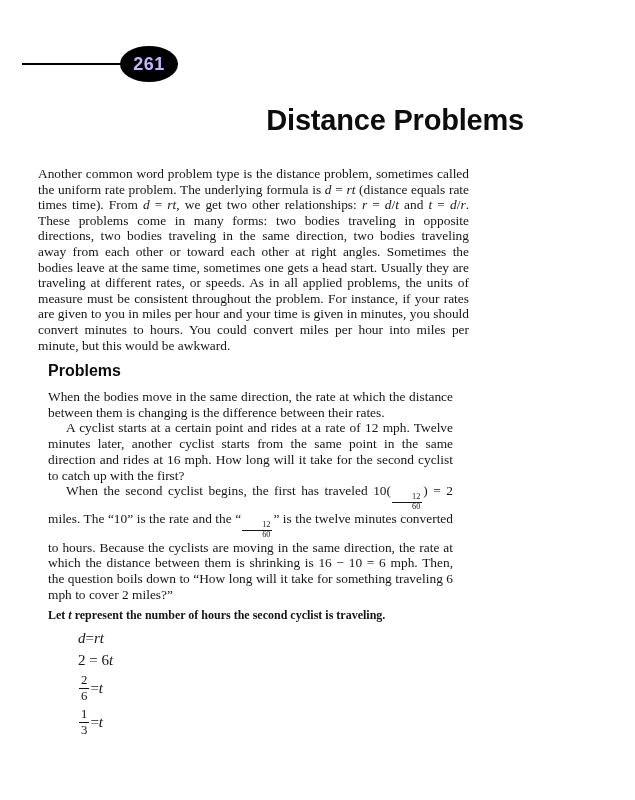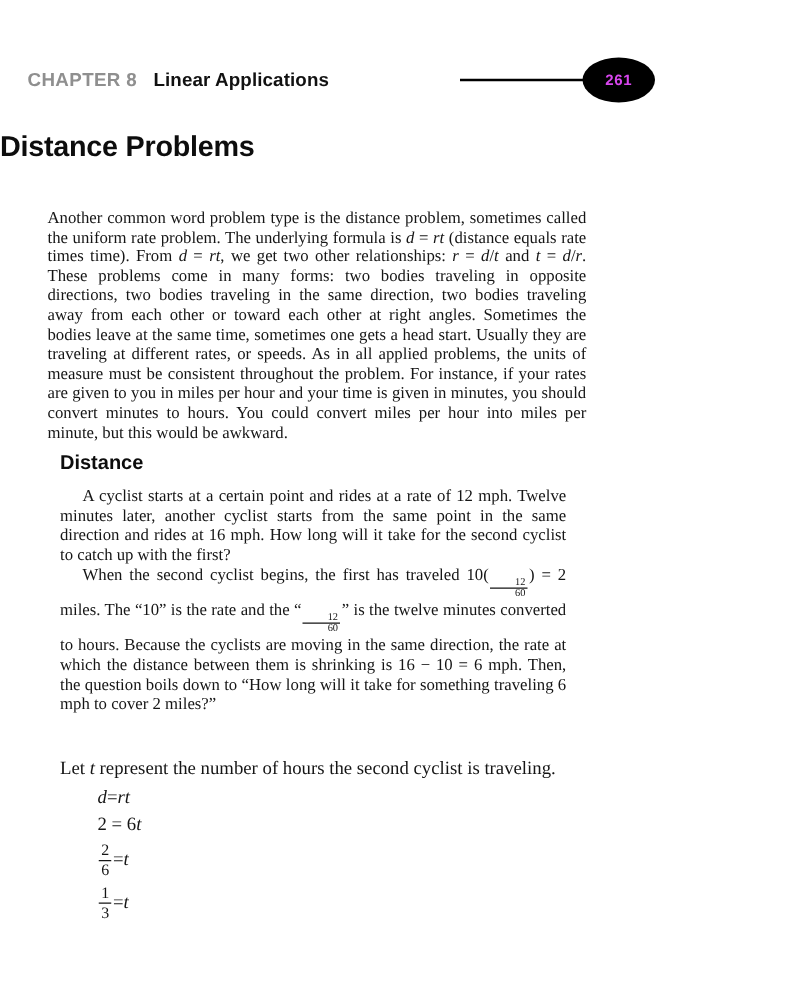--- a/index.html
+++ b/index.html
@@ -13,47 +13,47 @@
     position:absolute;top:53px;left:22px;width:502px;height:22px;
     display:flex;align-items:center;justify-content:space-between;
     font-family:"Liberation Sans","DejaVu Sans",sans-serif;
   }
   .chapter-group{display:flex;align-items:baseline;gap:13px;}
   .chapter-label{font-weight:700;font-size:15px;color:#8f8f8f;letter-spacing:0.3px;}
   .chapter-title{font-weight:700;font-size:15px;color:#111111;letter-spacing:0.1px;}
   .badge-group{display:flex;align-items:center;}
   .badge-line{width:100px;height:2px;background:#000000;}
   .badge{
-    width:58px;height:36px;margin-left:-2px;background:#000000;color:#d946ef;
+    width:58px;height:36px;margin-left:-2px;background:#000000;color:#c4b5fd;
     border-radius:50%;display:flex;align-items:center;justify-content:center;
-    font-weight:700;font-size:12px;letter-spacing:0.5px;
+    font-weight:700;font-size:18px;letter-spacing:0.5px;
   }
   
   .page-title{
     position:absolute;top:104px;left:0;width:524px;margin:0;
-    text-align:left;font-family:"Liberation Sans","DejaVu Sans",sans-serif;
-    font-weight:700;font-size:23px;color:#0d0d0d;letter-spacing:-0.2px;
+    text-align:right;font-family:"Liberation Sans","DejaVu Sans",sans-serif;
+    font-weight:700;font-size:29px;color:#0d0d0d;letter-spacing:-0.2px;
   }
   
   .intro{
     position:absolute;top:150px;left:22px;width:431px;margin:16px;
     font-size:13.4px;line-height:15.6px;text-align:justify;
   }
   .examples{
     position:absolute;top:362px;left:48px;width:405px;
   }
   .examples-heading{
     margin:0 0 9px 0;font-family:"Liberation Sans","DejaVu Sans",sans-serif;
     font-weight:700;font-size:16px;color:#0d0d0d;
   }
   .ex-p{margin:0;font-size:13.4px;line-height:15.7px;text-align:justify;}
   .ex-p.indent{text-indent:18px;}
   
   .solution{position:absolute;top:607px;left:48px;width:405px;}
-  .solution-lead{margin:0;font-size:15px;line-height:16px;}
+  .solution-lead{margin:0;font-size:12px;line-height:16px;font-weight:bold;}
   .equations{margin:6px 0 0 30px;}
   .eq{
     display:flex;align-items:center;min-height:18px;margin-bottom:4px;
     font-size:15px;
   }
   
   .var{font-style:italic;}
   .frac{
     display:inline-flex;flex-direction:column;align-items:flex-end;
     vertical-align:-0.45em;line-height:1.05;font-size:0.62em;
@@ -62,36 +62,33 @@
   .frac .num{display:block;padding:0 2px;border-bottom:1px solid #151515;}
   .frac .den{display:block;padding:0 2px;}
   .eq .frac{font-size:0.85em;vertical-align:middle;line-height:1.15;}
 </style>
 </head>
 <body>
 
 <div class="page">
 
   <div class="header-row">
-    <div class="chapter-group">
-      <span class="chapter-label">CHAPTER 8</span>
-      <span class="chapter-title">Linear Applications</span>
-    </div>
     <div class="badge-group">
       <span class="badge-line"></span>
       <span class="badge">261</span>
     </div>
   </div>
 
   <h1 class="page-title">Distance Problems</h1>
 
   <p class="intro">Another common word problem type is the distance problem, sometimes called the uniform rate problem. The underlying formula is <span class="var">d</span> = <span class="var">rt</span> (distance equals rate times time). From <span class="var">d</span> = <span class="var">rt</span>, we get two other relationships: <span class="var">r</span> = <span class="var">d</span>/<span class="var">t</span> and <span class="var">t</span> = <span class="var">d</span>/<span class="var">r</span>. These problems come in many forms: two bodies traveling in opposite directions, two bodies traveling in the same direction, two bodies traveling away from each other or toward each other at right angles. Sometimes the bodies leave at the same time, sometimes one gets a head start. Usually they are traveling at different rates, or speeds. As in all applied problems, the units of measure must be consistent throughout the problem. For instance, if your rates are given to you in miles per hour and your time is given in minutes, you should convert minutes to hours. You could convert miles per hour into miles per minute, but this would be awkward.</p>
 
   <section class="examples">
-    <h2 class="examples-heading">Distance</h2>
+    <h2 class="examples-heading">Problems</h2>
+    <p class="ex-p">When the bodies move in the same direction, the rate at which the distance between them is changing is the difference between their rates.</p>
     <p class="ex-p indent">A cyclist starts at a certain point and rides at a rate of 12 mph. Twelve minutes later, another cyclist starts from the same point in the same direction and rides at 16 mph. How long will it take for the second cyclist to catch up with the first?</p>
     <p class="ex-p indent">When the second cyclist begins, the first has traveled 10(<span class="frac">
           <span class="num">12</span>
           <span class="den">60</span>
         </span>) = 2 miles. The “10” is the rate and the “<span class="frac">
           <span class="num">12</span>
           <span class="den">60</span>
         </span>” is the twelve minutes converted to hours. Because the cyclists are moving in the same direction, the rate at which the distance between them is shrinking is 16 − 10 = 6 mph. Then, the question boils down to “How long will it take for something traveling 6 mph to cover 2 miles?”</p>
   </section>
 

